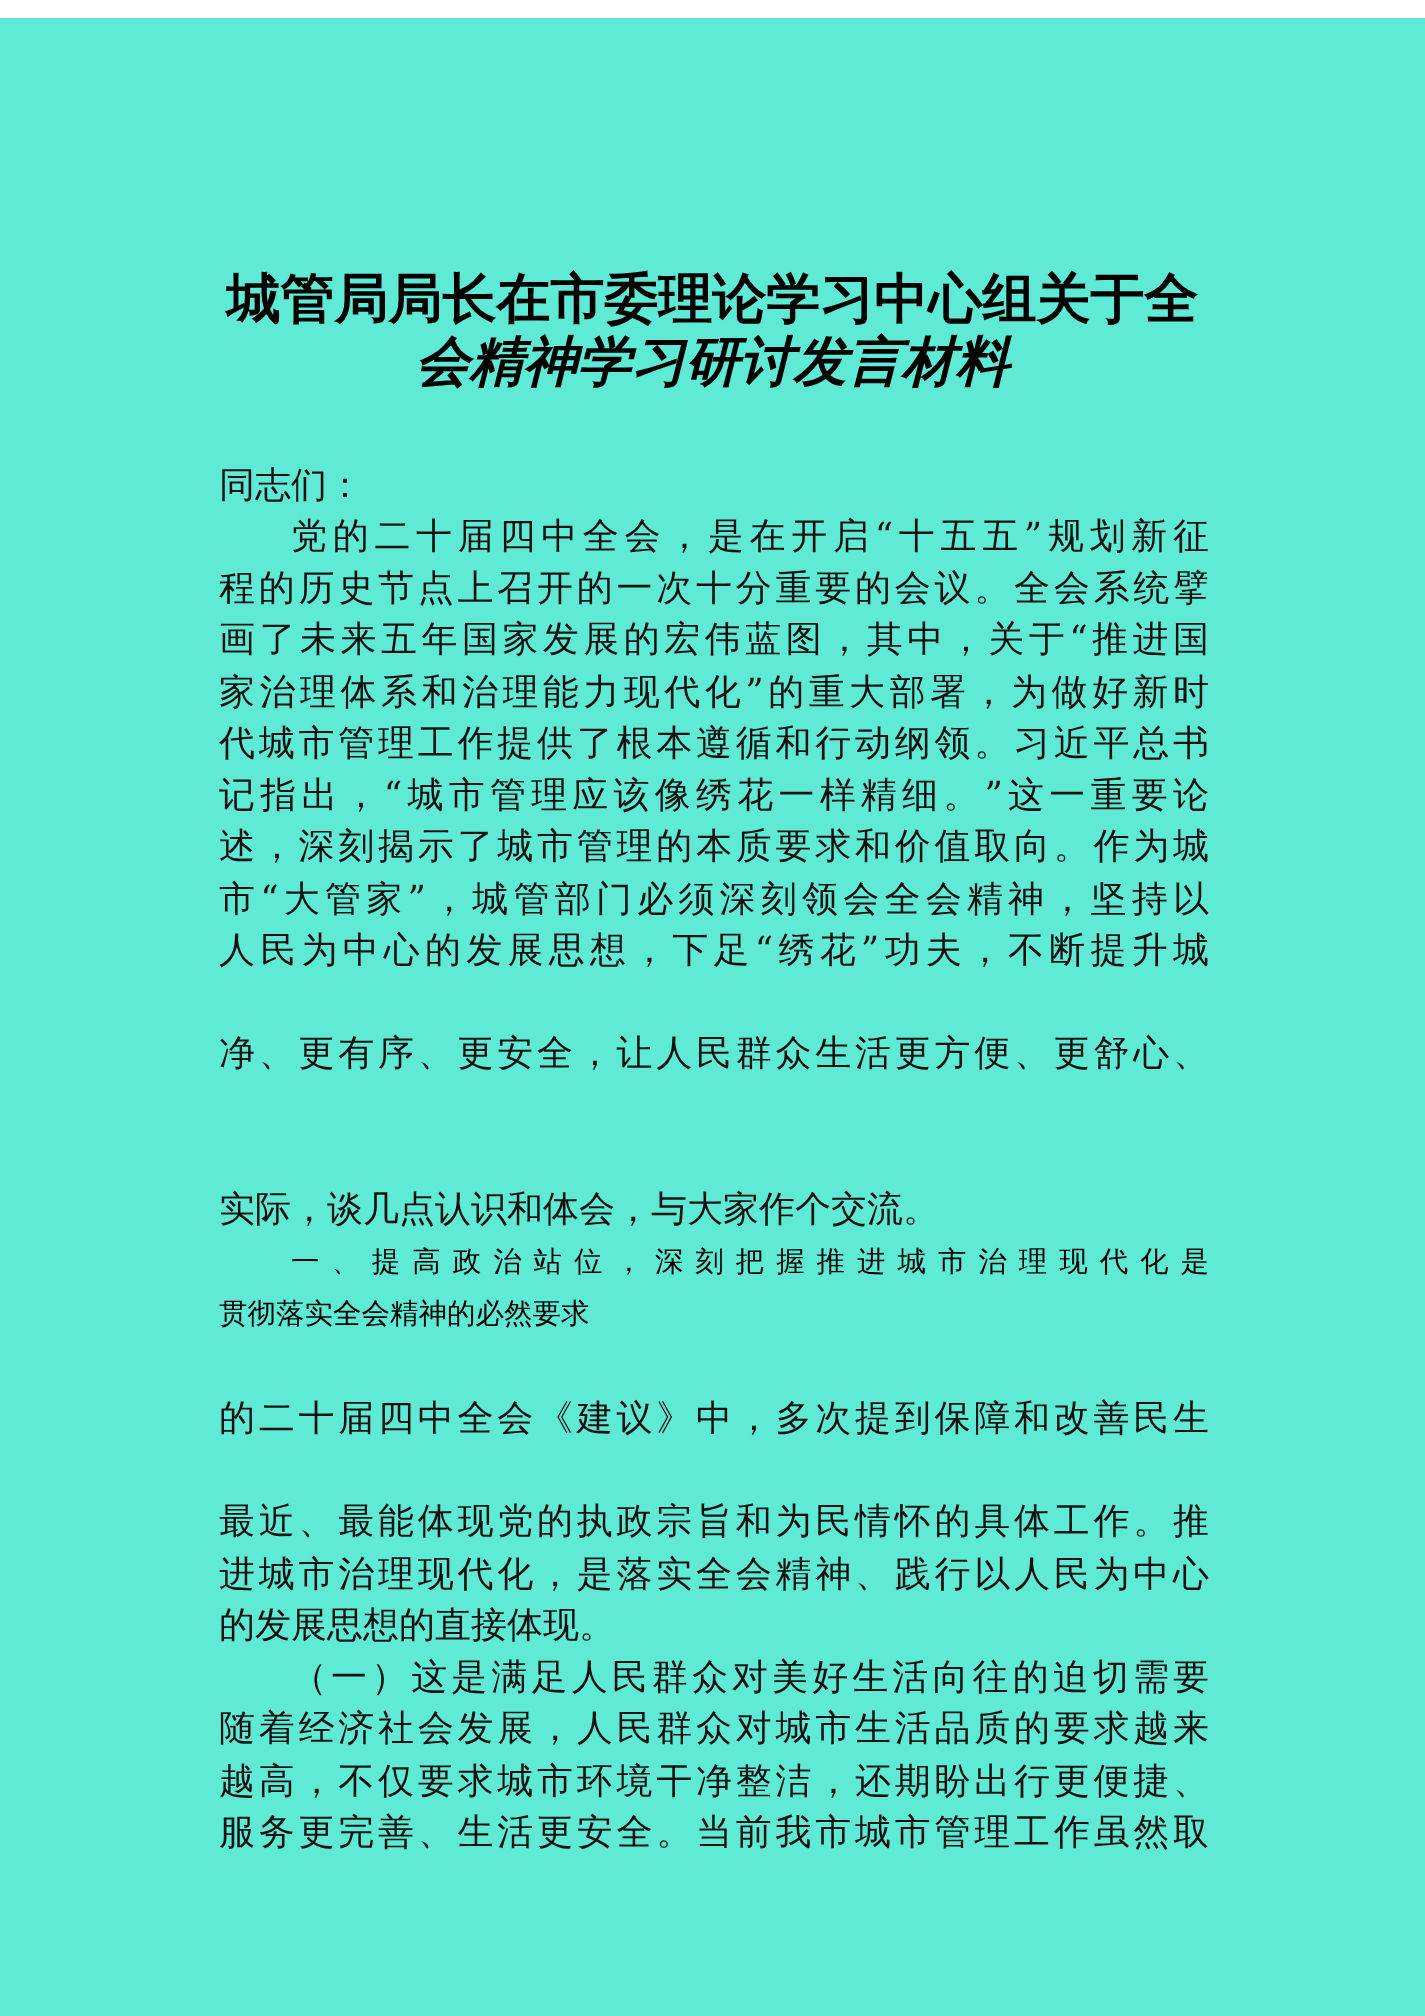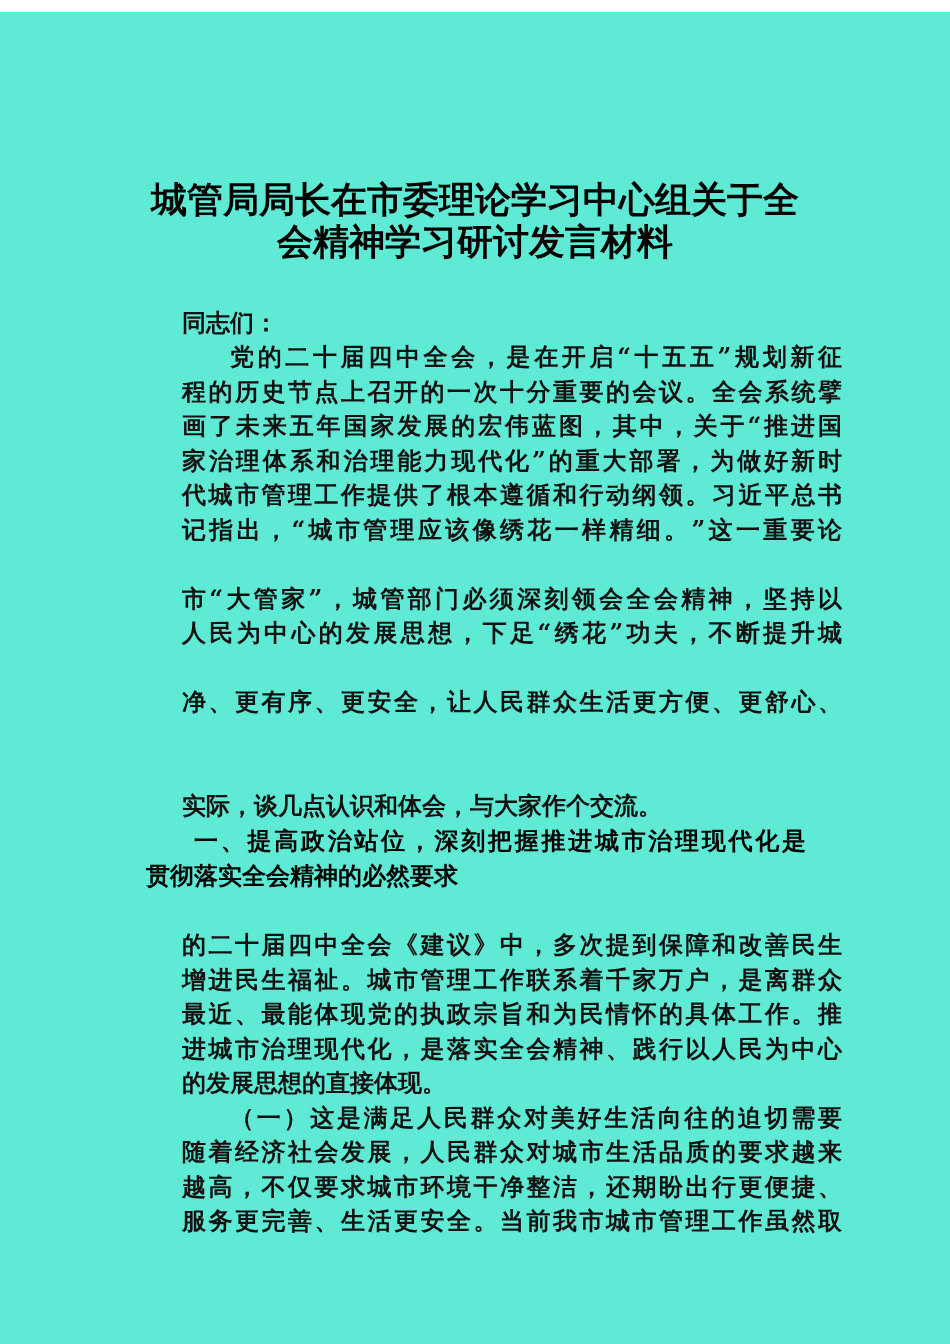--- a/index.html
+++ b/index.html
@@ -28,50 +28,49 @@
       width: 950px;
       text-align: center;
       font-family: "DejaVu Serif", "Liberation Serif", serif;
       font-weight: bold;
       font-size: 36px;
       line-height: 42px;
       letter-spacing: 0px;
       color: #000;
     }
     .title.l1 { top: 166px; }
-    .title.l2 { top: 208px; }
+    .title.l2 { top: 208px; font-style: italic; }
 
     .body-line {
       position: absolute;
       left: 146px;
       width: 660px;
       font-family: "DejaVu Serif", "Liberation Serif", serif;
       font-size: 24px;
       line-height: 30px;
       white-space: nowrap;
       text-align: justify;
       text-align-last: justify;
       color: #111;
-      font-weight: bold;
-      margin-left: 36px;
+      font-weight: normal;
     }
     .body-line.last {
       text-align-last: left;
     }
     .body-line.indent {
       left: 194px;
       width: 612px;
     }
     .heading-line {
       position: absolute;
       left: 146px;
       width: 660px;
       font-family: "DejaVu Sans", "Liberation Sans", sans-serif;
-      font-weight: bold;
-      font-size: 24px;
+      font-weight: normal;
+      font-size: 19px;
       line-height: 30px;
       white-space: nowrap;
       text-align: justify;
       text-align-last: justify;
       color: #000;
     }
     .heading-line.indent {
       left: 194px;
       width: 612px;
     }
@@ -88,30 +87,30 @@
   <div class="title l2">会精神学习研讨发言材料</div>
 
   <div class="body-line last" style="top:296px;">同志们：</div>
 
   <div class="body-line indent" style="top:330px;">党的二十届四中全会，是在开启“十五五”规划新征</div>
   <div class="body-line" style="top:365px;">程的历史节点上召开的一次十分重要的会议。全会系统擘</div>
   <div class="body-line" style="top:399px;">画了未来五年国家发展的宏伟蓝图，其中，关于“推进国</div>
   <div class="body-line" style="top:434px;">家治理体系和治理能力现代化”的重大部署，为做好新时</div>
   <div class="body-line" style="top:503px;">记指出，“城市管理应该像绣花一样精细。”这一重要论</div>
   <div class="body-line" style="top:468px;">代城市管理工作提供了根本遵循和行动纲领。习近平总书</div>
+  <div class="body-line" style="top:537px;">述，深刻揭示了城市管理的本质要求和价值取向。作为城</div>
   <div class="body-line" style="top:572px;">市“大管家”，城管部门必须深刻领会全会精神，坚持以</div>
   <div class="body-line" style="top:606px;">人民为中心的发展思想，下足“绣花”功夫，不断提升城</div>
   <div class="body-line" style="top:675px;">净、更有序、更安全，让人民群众生活更方便、更舒心、</div>
   <div class="body-line last" style="top:779px;">实际，谈几点认识和体会，与大家作个交流。</div>
 
   <div class="heading-line indent" style="top:814px;">一、提高政治站位，深刻把握推进城市治理现代化是</div>
   <div class="heading-line last" style="top:849px;">贯彻落实全会精神的必然要求</div>
 
   <div class="body-line" style="top:918px;">的二十届四中全会《建议》中，多次提到保障和改善民生</div>
-  <div class="body-line" style="top:953px;">增进民生福祉。城市管理工作联系着千家万户，是离群众</div>
   <div class="body-line" style="top:987px;">最近、最能体现党的执政宗旨和为民情怀的具体工作。推</div>
   <div class="body-line" style="top:1022px;">进城市治理现代化，是落实全会精神、践行以人民为中心</div>
   <div class="body-line last" style="top:1056px;">的发展思想的直接体现。</div>
 
   <div class="body-line indent" style="top:1091px;">（一）这是满足人民群众对美好生活向往的迫切需要</div>
   <div class="body-line" style="top:1125px;">随着经济社会发展，人民群众对城市生活品质的要求越来</div>
   <div class="body-line" style="top:1160px;">越高，不仅要求城市环境干净整洁，还期盼出行更便捷、</div>
   <div class="body-line" style="top:1194px;">服务更完善、生活更安全。当前我市城市管理工作虽然取</div>
 
 </div>

